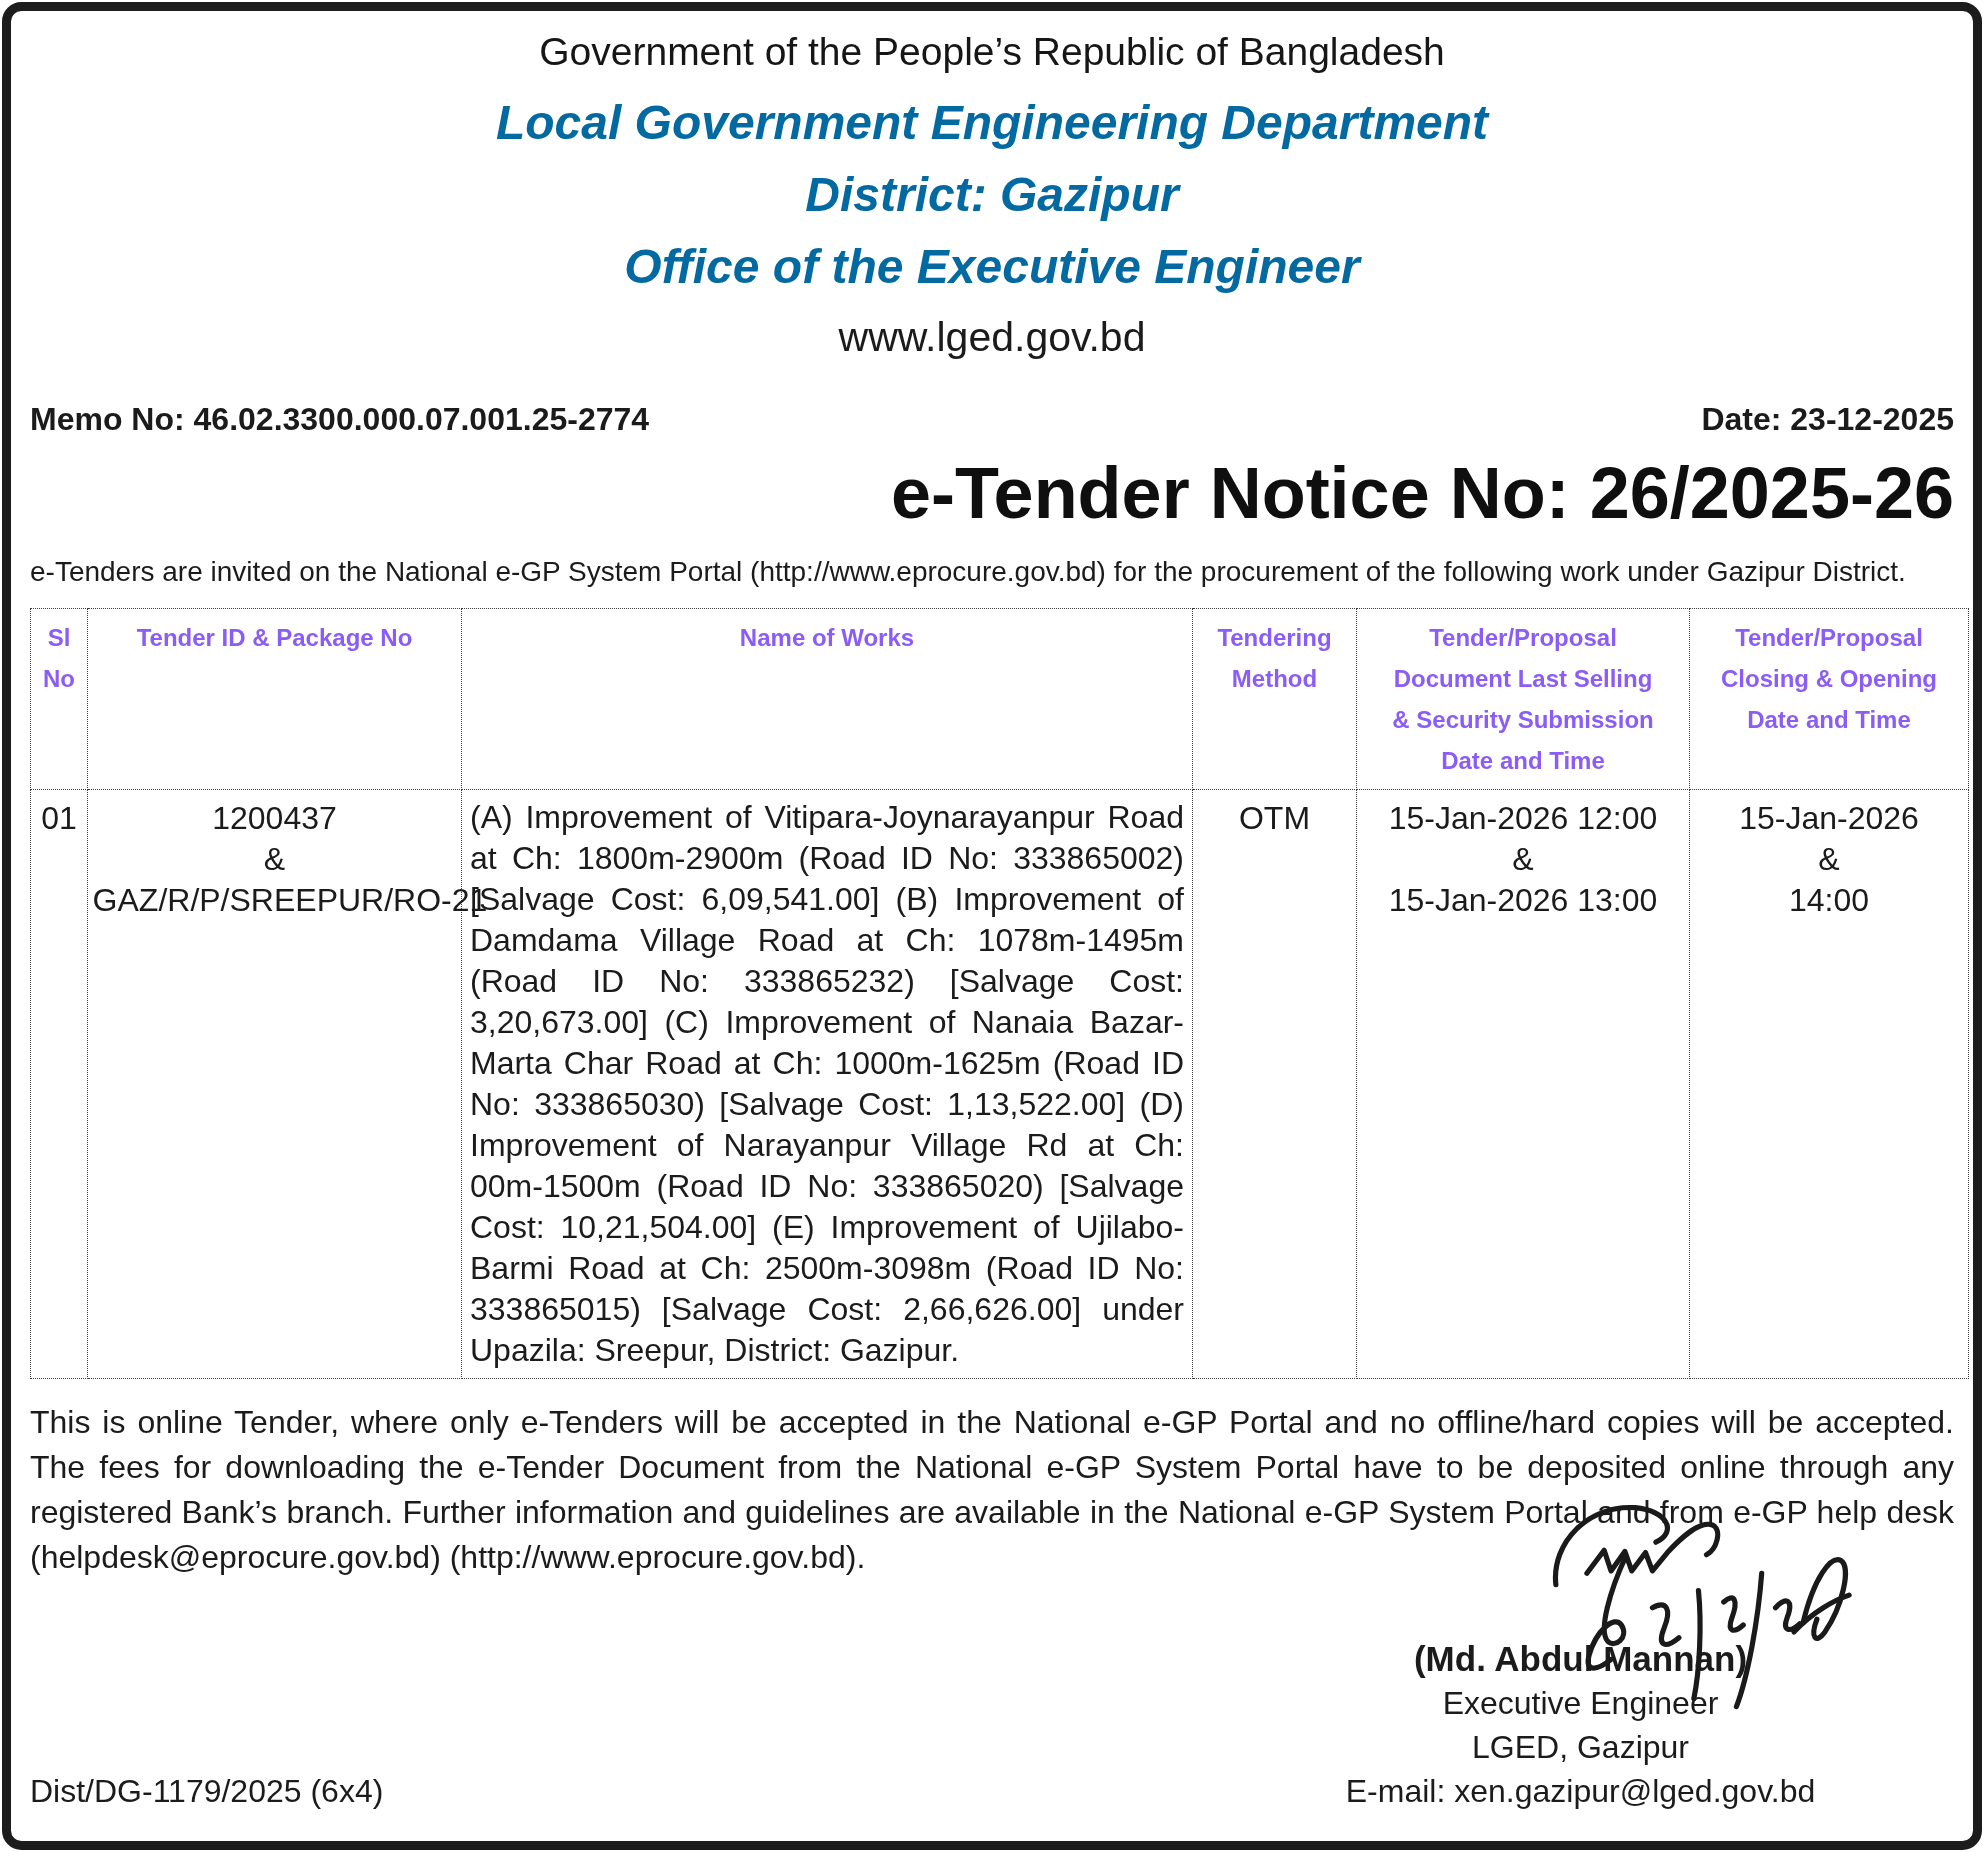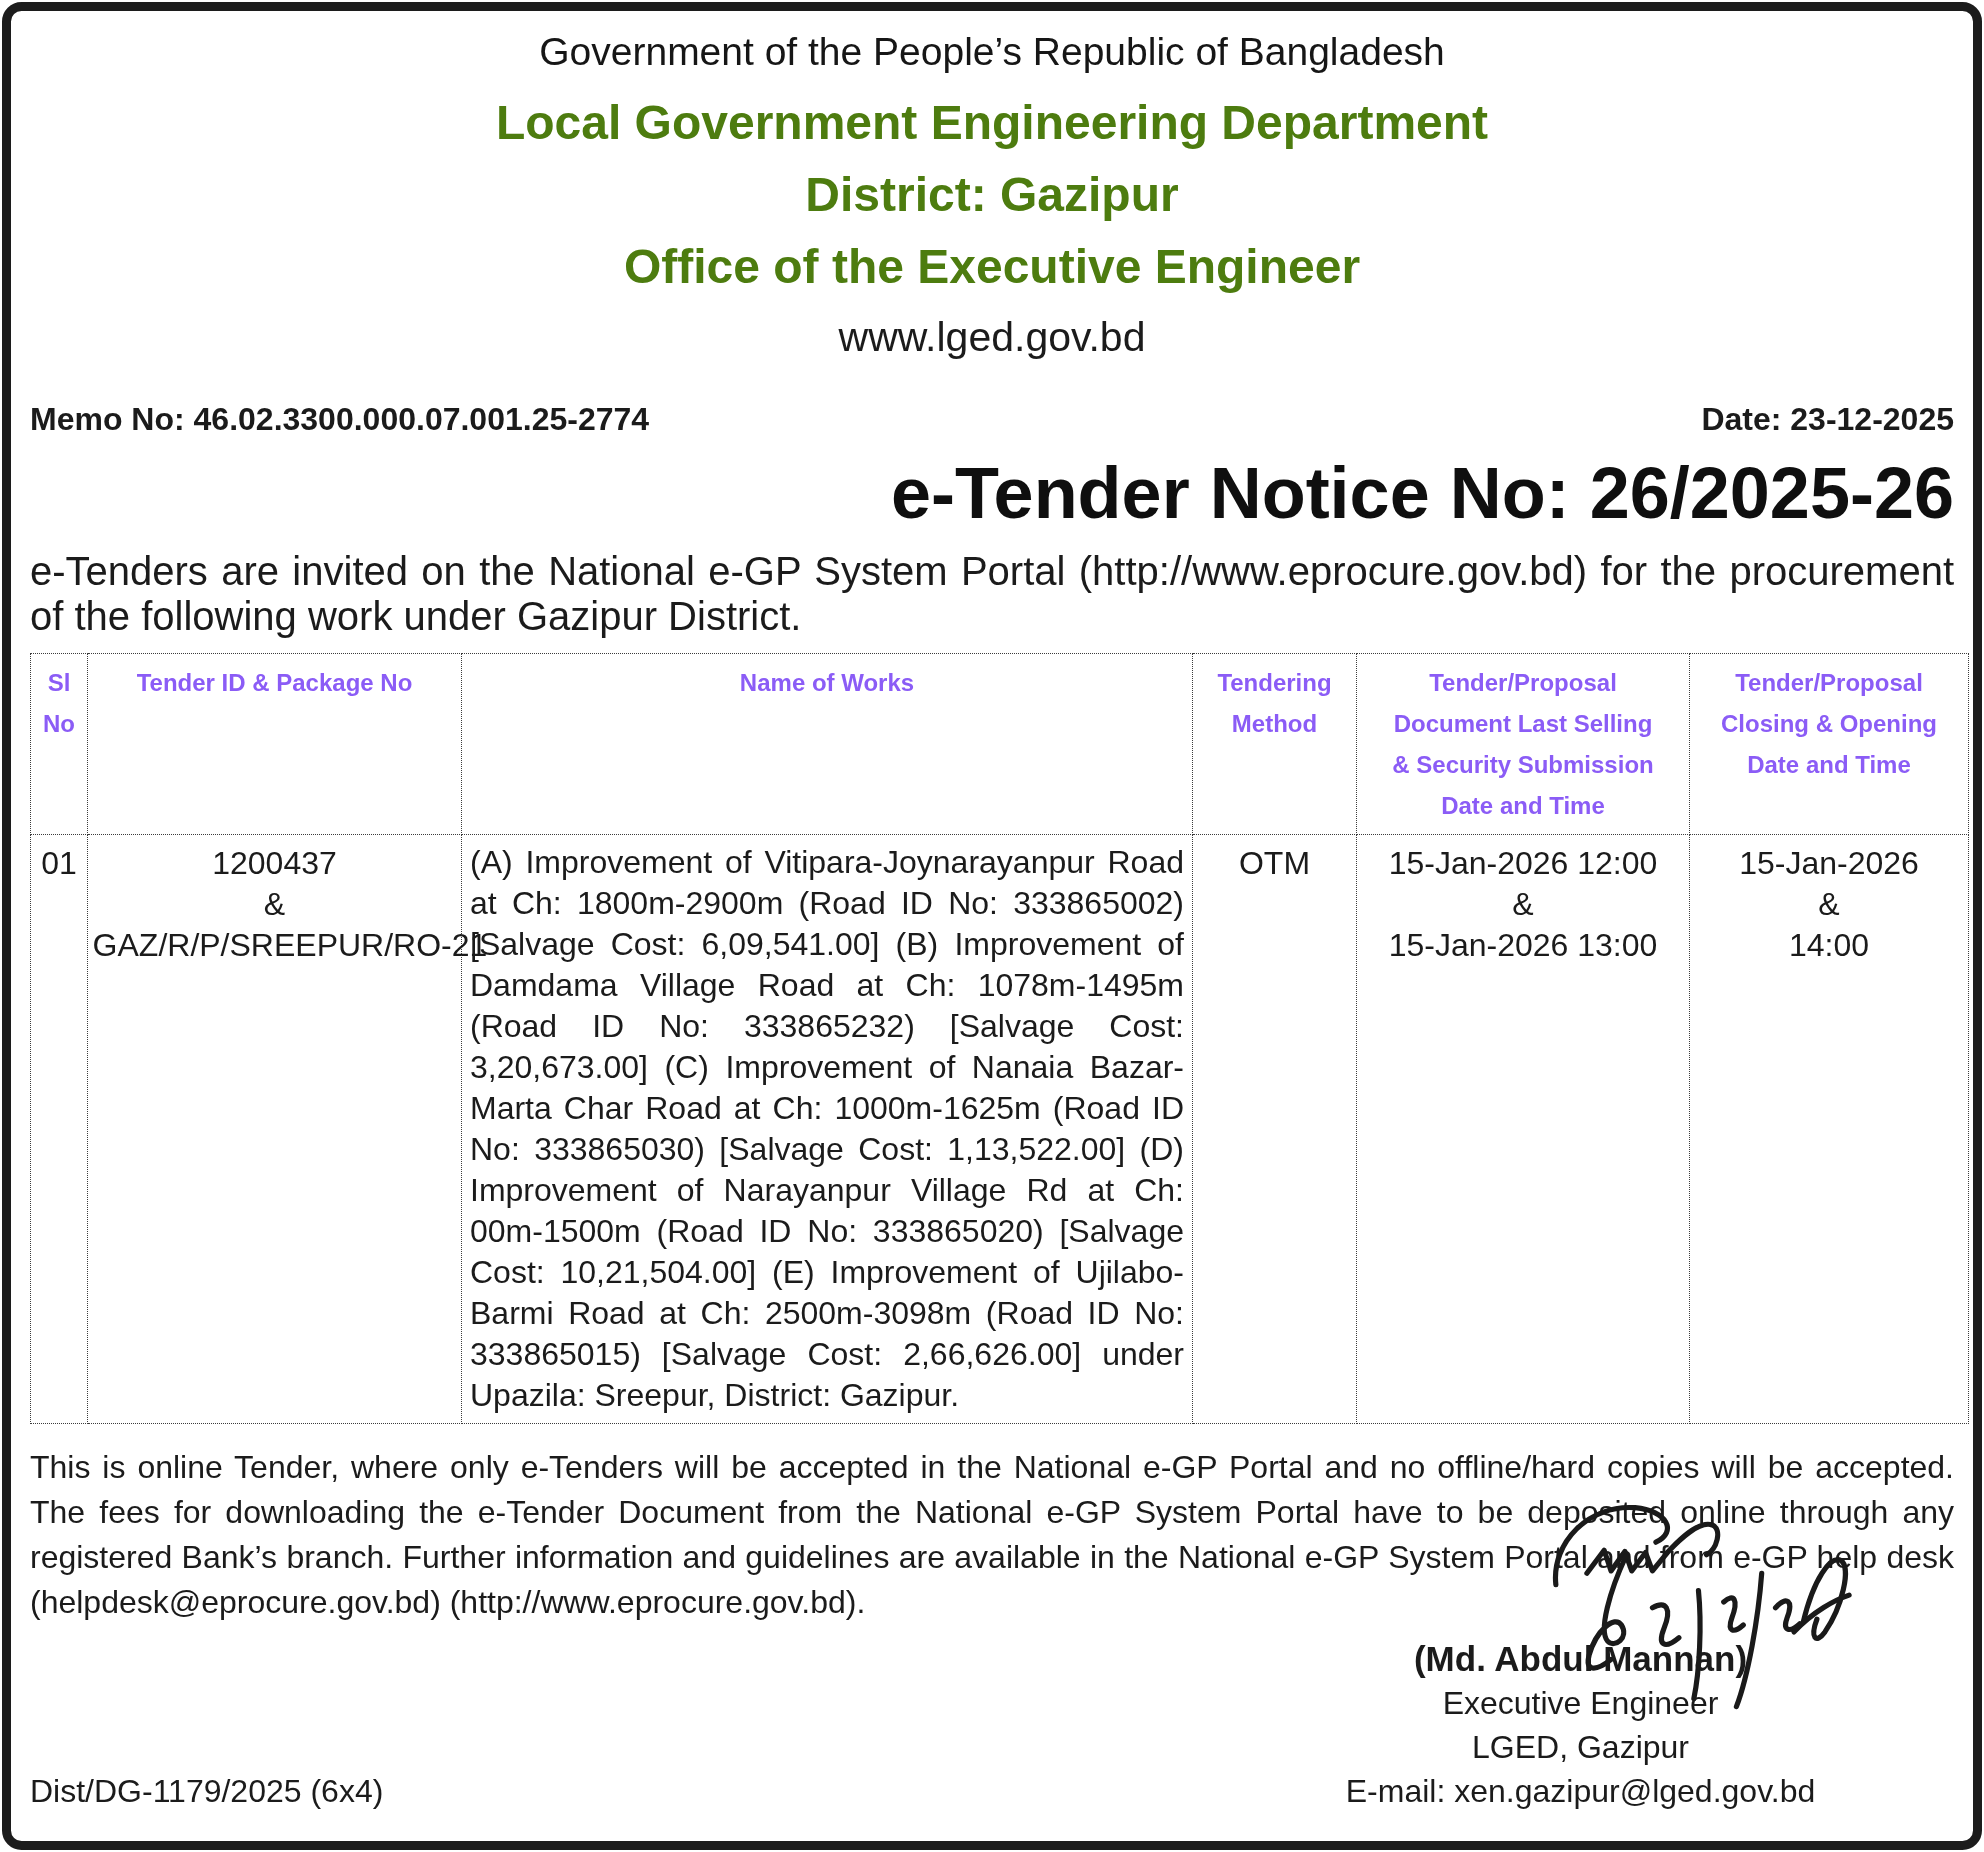--- a/index.html
+++ b/index.html
@@ -1,25 +1,25 @@
 <!DOCTYPE html>
 <html style="font-size:9.2px"><head>
 <meta charset="utf-8">
 <style>
   html,body{margin:0;padding:0;width:1985px;height:1852px;background:#ffffff;overflow:hidden;}
   body{font-family:"Liberation Sans",sans-serif;color:#1b1b1b;-webkit-font-smoothing:antialiased;}
   .frame{position:absolute;inset:2.3px;border:9.2px solid #1c1c1c;border-radius:19.5px;pointer-events:none;}
   .content{position:absolute;left:30px;right:30px;top:17px;bottom:17px;}
   .hdr{text-align:center;}
   .h1{font-size:39px;line-height:70px;font-weight:400;color:#161616;}
-  .h2{font-size:48px;line-height:72px;font-weight:700;color:#4d7c0f;}
+  .h2{font-size:48px;line-height:72px;font-weight:700;color:#0369a1;font-style:italic;}
   .hweb{font-size:41px;line-height:68px;font-weight:400;}
   .memo-row{display:flex;justify-content:space-between;align-items:baseline;margin-top:30px;font-size:32px;font-weight:600;line-height:36px;}
   .title{text-align:right;font-size:72px;font-weight:700;line-height:87px;margin-top:12.6px;color:#0f0f0f;}
-  .intro{font-size:40px;line-height:45px;margin:12.6px 0 0 0;text-align:justify;}
+  .intro{font-size:28px;line-height:45px;margin:12.6px 0 0 0;text-align:justify;}
   table{width:100%;border-collapse:collapse;table-layout:fixed;margin-top:14px;}
   th,td{border:1.7px dotted #3c3c3c;vertical-align:top;padding:8px 4.6px;overflow:visible;}
   th{font-size:24px;line-height:41px;font-weight:700;text-align:center;color:#8b5cf6;}
   th .hl{white-space:nowrap;}
   td{font-size:32px;line-height:41px;}
   td.c{text-align:center;}
   td.c .cl{white-space:nowrap;}
   td.works{text-align:justify;padding:7px 8px;}
   .closing{font-size:32px;line-height:45px;margin:21px 0 0 0;text-align:justify;}
   .sign{position:absolute;right:115px;bottom:22px;width:517px;text-align:center;font-size:32px;line-height:44px;}

